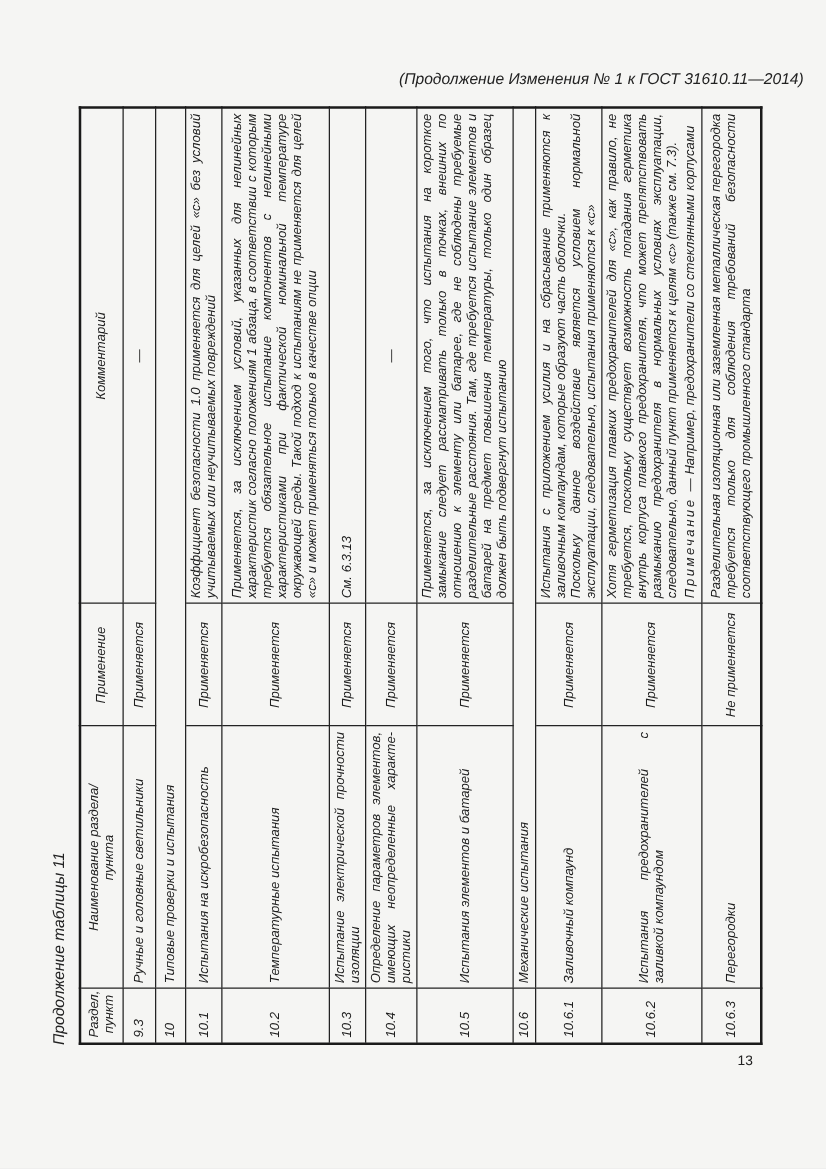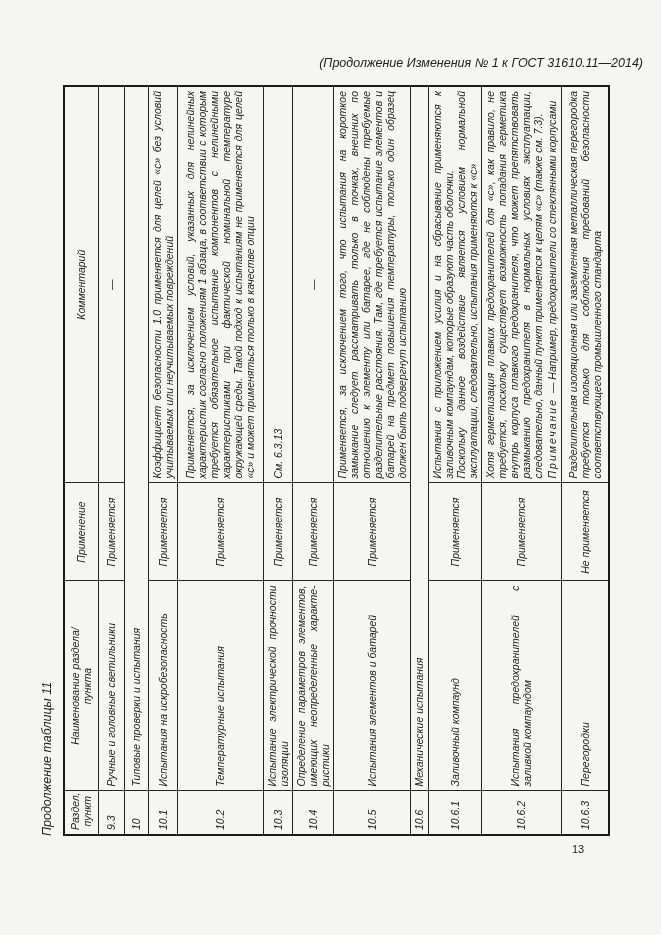--- a/index.html
+++ b/index.html
@@ -59,21 +59,21 @@
   td.num{text-align:left;padding-left:4px;white-space:nowrap;}
   td.name{text-align:left;text-align:justify;}
   td.applies{text-align:center;}
   td.comment{text-align:justify;}
   td.comment.ctr{text-align:center;}
   td.comment p{margin:0;}
   td.comment p.note{margin-top:2px;}
   .note-label{letter-spacing:2px;}
   .pagenum{
     position:absolute;
-    left:572px;top:843px;
+    left:590px;top:843px;
     font-size:11px;
     color:#222;
   }
 </style>
 </head>
 <body>
 
 <div class="page">
 
   <div class="hdr">(Продолжение Изменения № 1 к ГОСТ 31610.11—2014)</div>

